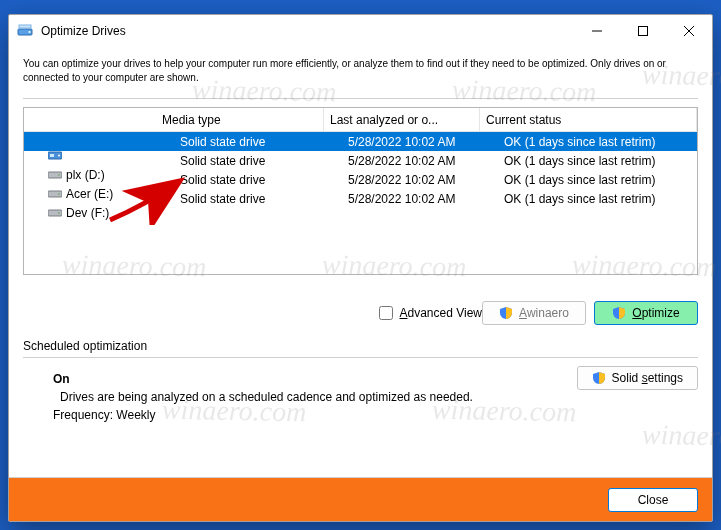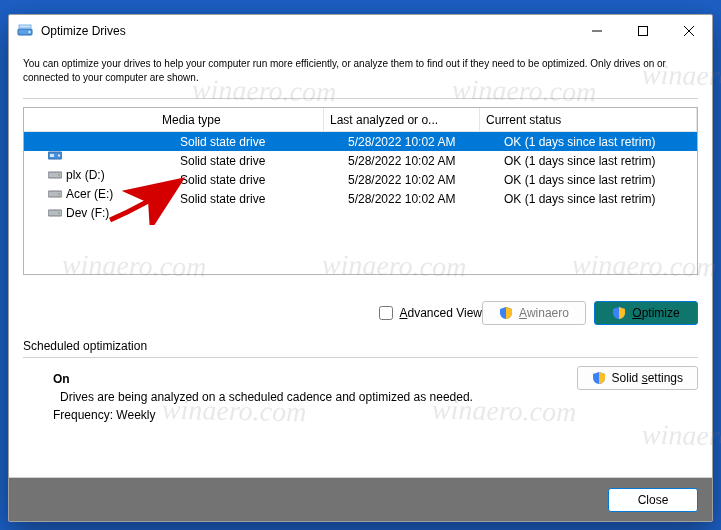--- a/index.html
+++ b/index.html
@@ -26,30 +26,30 @@
   .lv-row { display:flex; height:19px; align-items:center; }
   .lv-row .cell { padding: 0 24px; overflow:hidden; white-space:nowrap; text-overflow:ellipsis; display:flex; align-items:center; gap:4px;}
   .lv-row.sel { background:#0078d7; color:#fff; }
   .c0 { width:132px;margin-top:28px; } .c1 { width:168px; } .c2 { width:156px; } .c3 { flex:1; }
   .drv-icon { width:14px; height:11px; display:inline-block; flex-shrink:0;}
   .below-list { display:flex; justify-content:flex-end; align-items:center; margin-top:26px; margin-bottom:14px;}
   .adv { display:flex; align-items:center; gap:6px; font-size:12px; }
   .adv input { width:14px; height:14px; }
   .btn-row { display:flex; gap:8px; }
   .btn { height:24px; min-width:104px; border:1px solid #c4c4c4; background:#fdfdfd; border-radius:3px; font-size:12px; padding:0 14px; display:flex; align-items:center; justify-content:center; gap:6px; color:#000;}
-  .btn.accent { border-color:#0078d7; background:#0f766e; }
+  .btn.accent { border-color:#0078d7; background:#86efac; }
   .btn.disabled { color:#7a7a7a; }
   .shield { width:14px; height:14px; }
   .sched-box { margin-top:6px; }
   .sched-inner { padding: 6px 0 0 30px; font-size:12px; position:relative;}
   .sched-on { font-weight:700; margin-bottom:4px; }
   .sched-desc { margin-bottom:4px;margin-left:7px; }
   .sched-row { display:flex; justify-content:space-between; align-items:flex-start; }
   .change-btn { height:24px; border:1px solid #c4c4c4; background:#fdfdfd; border-radius:3px; font-size:12px; padding:0 14px; display:flex; align-items:center; justify-content:center; gap:6px;}
-  .footer { position:absolute; bottom:0; left:0; right:0; height:44px; border-top:1px solid #d0d0d0; display:flex; align-items:center; justify-content:flex-end; padding:0 14px; background:#737373;}
+  .footer { position:absolute; bottom:0; left:0; right:0; height:44px; border-top:1px solid #d0d0d0; display:flex; align-items:center; justify-content:flex-end; padding:0 14px; background:#f97316;}
   .close-btn { height:24px; min-width:90px; border:1px solid #0078d7; background:#fff; border-radius:3px; font-size:12px; display:flex; align-items:center; justify-content:center;}
   u.hot { text-decoration: underline; }
   
   .arrow { position:absolute; left:96px; top:160px; pointer-events:none; }
   
   .wm { position:absolute; left:0; top:0; right:0; bottom:0; pointer-events:none; overflow:hidden;margin-left:32px;}
   .wm span { position:absolute; font-family: Georgia, serif; font-size:28px; color:rgba(130,130,130,0.18); font-style:italic; white-space:nowrap; transform:rotate(1deg);}
 </style>
 </head>
 <body>

